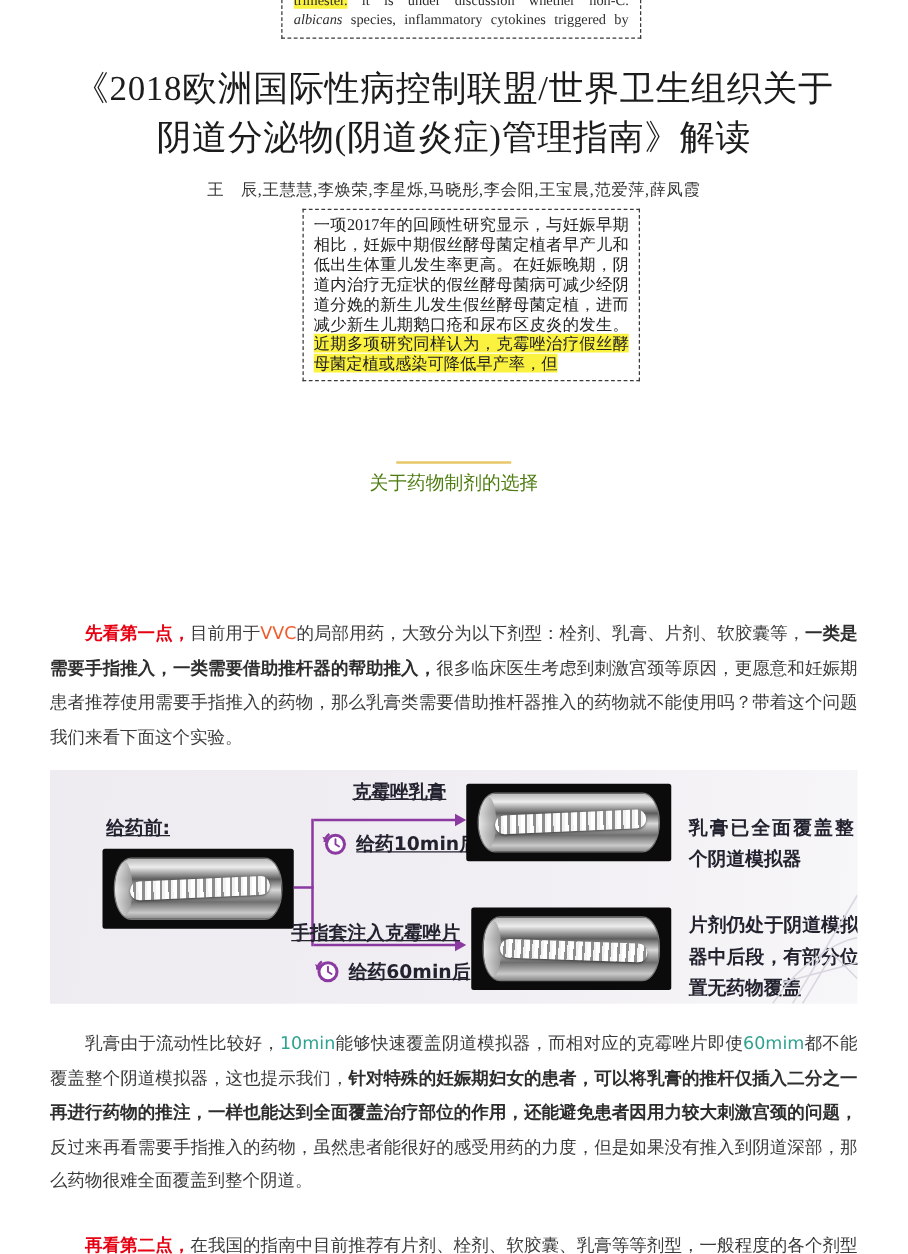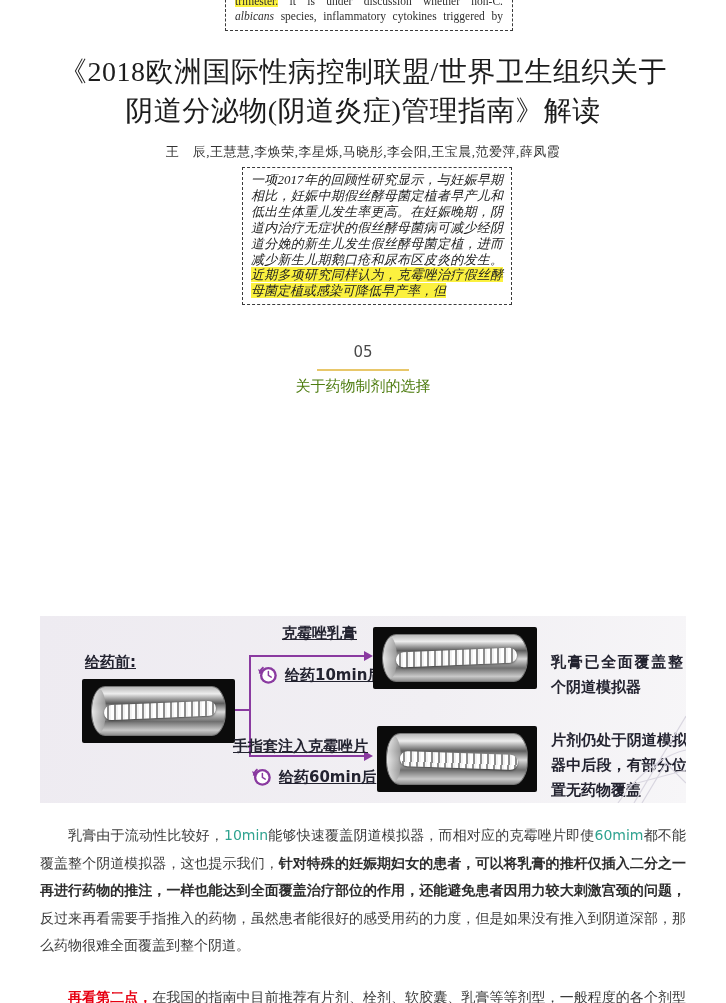--- a/index.html
+++ b/index.html
@@ -31,21 +31,21 @@
     position:absolute; left:0; top:143px; width:100%;
     text-align:center; font-family:"Liberation Serif","DejaVu Serif",serif;
     font-size:13px; color:#333; letter-spacing:.5px;
   }
 
   
   .abstract-box {
     position:absolute; left:242px; top:167px; width:270px;
     border:1px dashed #3a3a3a; padding:4px 8px 5px;
     font-family:"Liberation Serif","DejaVu Serif",serif;
-    font-size:13px; line-height:15.9px; color:#222; text-align:justify;font-style:italic;
+    font-size:13px; line-height:15.9px; color:#222; text-align:justify;
   }
 
   
   .sec-num { position:absolute; left:0; top:343px; width:100%; text-align:center;
     font-size:15px; color:#4a4a4a; }
   .sec-line { position:absolute; left:50%; top:369px; transform:translateX(-50%);
     width:92px; height:2px; background:#e8c76a; }
   .sec-title { position:absolute; left:0; top:377px; width:100%; text-align:center;
     font-size:15px; color:#4d7c0f; }
 
@@ -122,24 +122,24 @@
 
   <div class="title">
     <div>《2018欧洲国际性病控制联盟/世界卫生组织关于</div>
     <div>阴道分泌物(阴道炎症)管理指南》解读</div>
   </div>
 
   <div class="authors">王　辰,王慧慧,李焕荣,李星烁,马晓彤,李会阳,王宝晨,范爱萍,薛凤霞</div>
 
   <div class="abstract-box"><span class="sg-plain">一项2017年的回顾性研究显示，与妊娠早期相比，妊娠中期假丝酵母菌定植者早产儿和低出生体重儿发生率更高。在妊娠晚期，阴道内治疗无症状的假丝酵母菌病可减少经阴道分娩的新生儿发生假丝酵母菌定植，进而减少新生儿期鹅口疮和尿布区皮炎的发生。</span><span class="sg-hl">近期多项研究同样认为，克霉唑治疗假丝酵母菌定植或感染可降低早产率，但</span></div>
 
-  <div class="sec-num">05</div>
   <div class="sec-line"></div>
   <div class="sec-title">关于药物制剂的选择</div>
 
+  <div class="para p2"><span class="sg-red">先看第一点，</span><span class="sg-plain">目前用于</span><span class="sg-accent">VVC</span><span class="sg-plain">的局部用药，大致分为以下剂型：栓剂、乳膏、片剂、软胶囊等，</span><span class="sg-bold">一类是需要手指推入，一类需要借助推杆器的帮助推入，</span><span class="sg-plain">很多临床医生考虑到刺激宫颈等原因，更愿意和妊娠期患者推荐使用需要手指推入的药物，那么乳膏类需要借助推杆器推入的药物就不能使用吗？带着这个问题我们来看下面这个实验。</span></div>
 
   <div class="figure">
 
     <div class="fig-label" style="left:45px; top:36px;">给药前:</div>
 
     <div class="photo" style="left:42px; top:63px; width:153px; height:64px;">
       <div class="tube">
         <div class="coil"></div>
       </div>
     </div>

